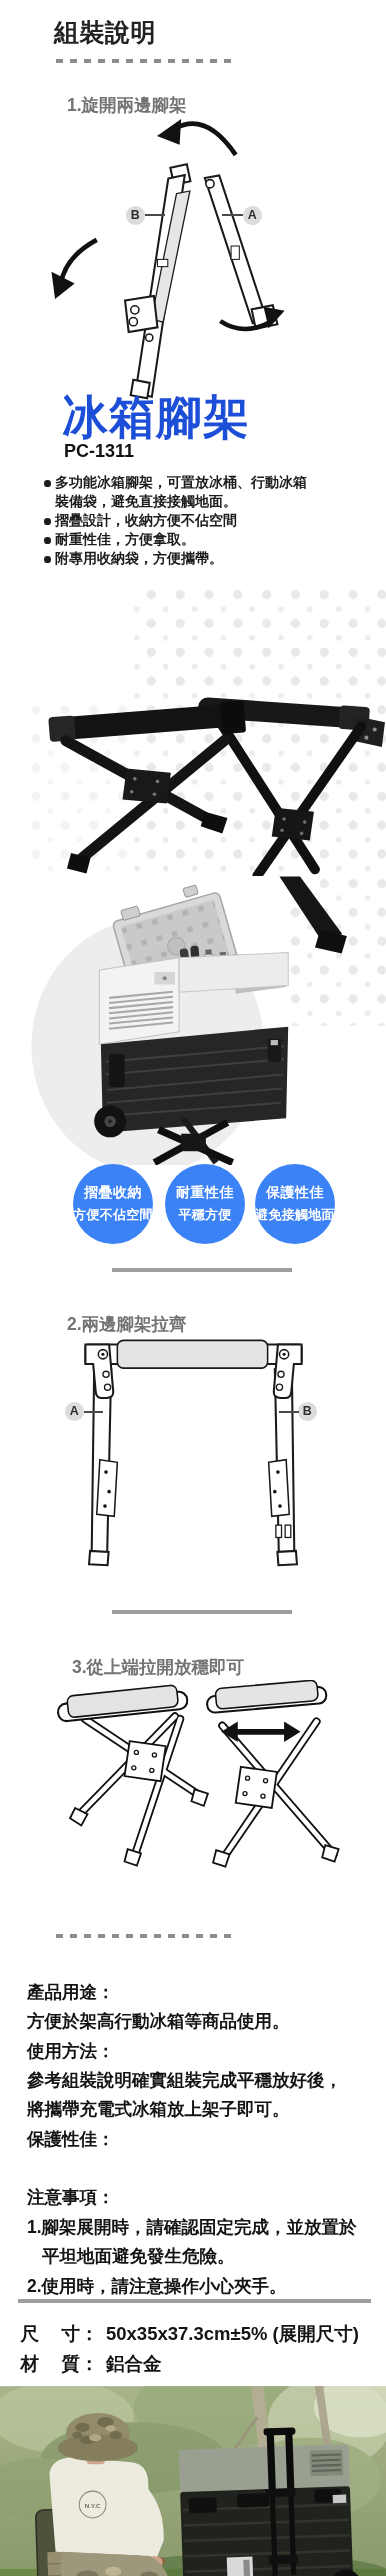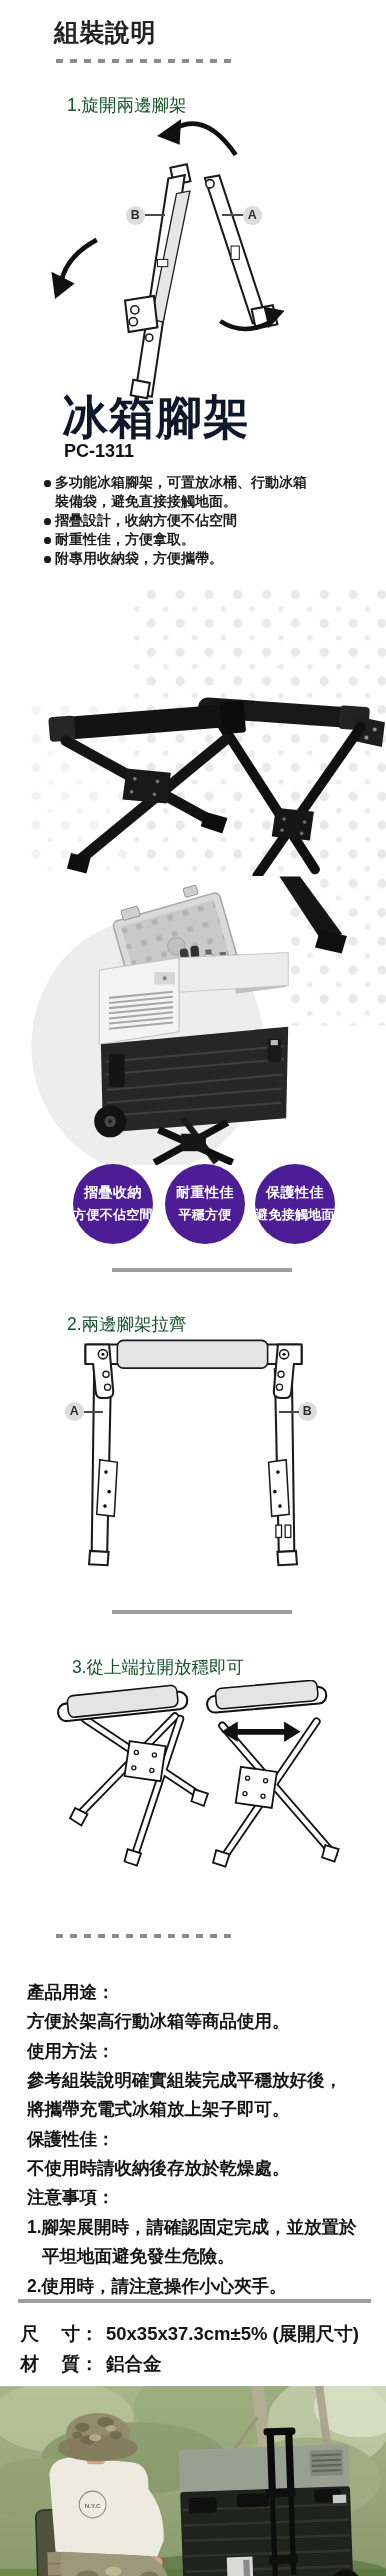--- a/index.html
+++ b/index.html
@@ -3,32 +3,32 @@
 <meta charset="utf-8">
 <style>
   html,body{margin:0;padding:0;background:#fff;}
   #page{position:relative;width:386px;height:2931px;background:#ffffff;overflow:hidden;
         font-family:"Liberation Sans","DejaVu Sans",sans-serif;color:#161616;}
   .abs{position:absolute;}
   .page-title{left:54px;top:15.5px;font-size:25px;font-weight:700;color:#222;letter-spacing:0.5px;}
   .dash-line{height:4.1px;background:repeating-linear-gradient(90deg,#8c8c8c 0 7.2px,transparent 7.2px 14px);}
   #dash1{left:56px;top:59px;width:179px;}
   #dash2{left:56px;top:1934px;width:179px;}
-  .step-label{font-size:17.5px;font-weight:400;color:#14532d;}
+  .step-label{font-size:17.5px;font-weight:700;color:#737373;}
   #step1-label{left:67px;top:93px;}
   #step2-label{left:67px;top:1312px;}
   #step3-label{left:72px;top:1655px;}
   .marker{width:18.5px;height:18.5px;border-radius:50%;background:#dcdcdc;color:#2e2e2e;
           font-size:12.4px;font-weight:700;text-align:center;line-height:18.5px;}
   .marker-line{height:1.5px;background:#4a4a4a;}
-  .prod-name{left:62px;top:387px;font-size:46px;font-weight:800;color:#0f172a;letter-spacing:1px;}
+  .prod-name{left:62px;top:387px;font-size:46px;font-weight:800;color:#1d4ed8;letter-spacing:1px;}
   .prod-model{left:64px;top:441px;font-size:18px;font-weight:700;color:#111;}
   .feature-line{font-size:14px;font-weight:700;color:#1c1c1c;white-space:nowrap;}
   .bullet-dot{width:6.7px;height:6.7px;border-radius:50%;background:#1c1c1c;}
-  .badge{width:80px;height:80px;border-radius:50%;background:#4c1d95;display:flex;flex-direction:column;
+  .badge{width:80px;height:80px;border-radius:50%;background:#3b82f6;display:flex;flex-direction:column;
          align-items:center;justify-content:center;gap:4.6px;}
   .badge-title{color:#fff;font-size:14px;font-weight:700;letter-spacing:0.5px;}
   .badge-sub{color:#fff;font-size:13px;font-weight:600;letter-spacing:0.3px;}
   .gray-bar{height:4.1px;background:#9e9e9e;}
   #bar1{left:112px;top:1268px;width:180px;}
   #bar2{left:112px;top:1610px;width:180px;}
   .info-line{left:27px;font-size:17.5px;font-weight:700;color:#141414;white-space:nowrap;}
   .solid-line{left:17.5px;top:2299px;width:353px;height:3.6px;background:#9e9e9e;}
   .spec-row{font-size:18.5px;font-weight:700;color:#141414;}
   .spec-label{position:absolute;left:20.6px;width:78px;display:flex;justify-content:space-between;}
@@ -310,21 +310,20 @@
   </svg>
 
   <div class="abs dash-line" id="dash2"></div>
 
   <div class="abs info-line" style="top:1980px">產品用途：</div>
   <div class="abs info-line" style="top:2009px">方便於架高行動冰箱等商品使用。</div>
   <div class="abs info-line" style="top:2039px">使用方法：</div>
   <div class="abs info-line" style="top:2068px">參考組裝說明確實組裝完成平穩放好後，</div>
   <div class="abs info-line" style="top:2097px">將攜帶充電式冰箱放上架子即可。</div>
   <div class="abs info-line" style="top:2127px">保護性佳：</div>
-  <div class="abs info-line" style="top:2156px">不使用時請收納後存放於乾燥處。</div>
   <div class="abs info-line" style="top:2185px">注意事項：</div>
   <div class="abs info-line" style="top:2215px">1.腳架展開時，請確認固定完成，並放置於</div>
   <div class="abs info-line" style="top:2244px;left:42px">平坦地面避免發生危險。</div>
   <div class="abs info-line" style="top:2274px">2.使用時，請注意操作小心夾手。</div>
 
   <div class="abs solid-line"></div>
 
   <div class="abs spec-row" style="top:2321px;left:0;width:386px;height:24px">
     <span class="spec-label">
       <span>尺</span>

